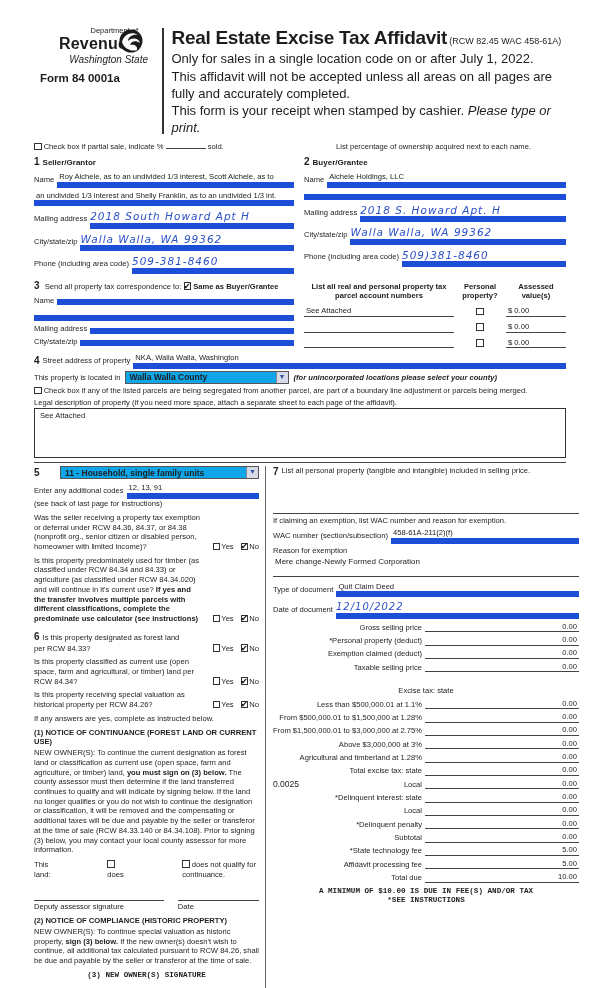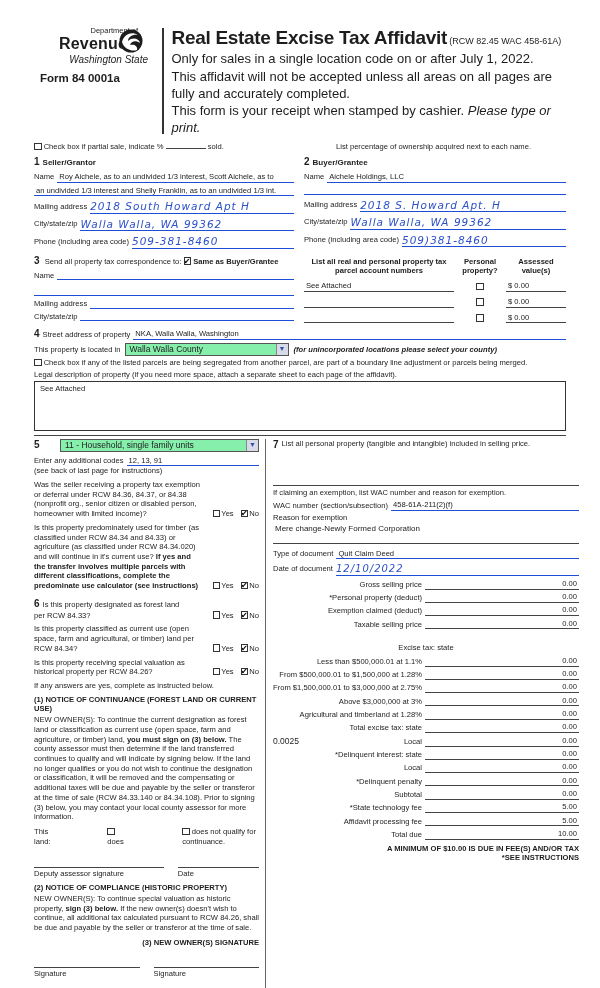--- a/index.html
+++ b/index.html
@@ -20,49 +20,49 @@
   .hdr-div{width:1.5px; background:#333; margin:2px 8px 2px 10px;}
   .hdr-right{flex:1;}
   .title{font-size:19px; font-weight:bold; letter-spacing:-.3px;}
   .rcw{font-size:9px;}
   .sub{font-size:13px; margin-top:1px;}
   
   .cb{display:inline-block; width:7.5px; height:7.5px; border:1px solid #333; vertical-align:-1px; position:relative; background:#fff;}
   .cb.checked::after{content:"✔"; position:absolute; left:-1px; top:-2.5px; font-size:8.5px; color:#111;}
   .row{display:flex; align-items:center; margin-top:3px;}
   .lbl{white-space:nowrap; padding-right:3px;}
-  .fill{flex:1; border-bottom:1px solid #1d4ed8; min-height:9px; position:relative;}
+  .fill{flex:1; border-bottom:6px solid #1d4ed8; min-height:9px; position:relative;}
   .typed{font-size:7.6px; color:#222; padding-left:2px; white-space:nowrap;}
   .hand{font-family:"DejaVu Sans", sans-serif; font-style:italic; color:#2b50c8; white-space:nowrap;}
   .hand.big{font-size:10.5px; letter-spacing:1px; position:relative; top:1px;}
   .secnum{font-size:10px; font-weight:bold; padding-right:3px;}
   .sectitle{font-size:8px; font-weight:bold;}
   .cols{display:flex;}
   .colL{width:260px;}
   .colR{flex:1; padding-left:10px;}
   .yn{white-space:nowrap; padding-left:4px;}
   .yn .cb{margin:0 1px 0 5px;}
-  .dropdown{display:inline-flex; align-items:center; border:1.2px solid #555; background:#86efac; height:13px; }
+  .dropdown{display:inline-flex; align-items:center; border:1.2px solid #555; background:#0ea5e9; height:13px;font-weight:bold; }
   .dd-text{padding:0 4px; font-size:8.5px; min-width:150px;}
   .dd-btn{width:12px; height:100%; background:#d7dbe8; border-left:1px solid #888; color:#3352a8; font-size:7px; display:flex; align-items:center; justify-content:center;}
   .legalbox{border:1.4px solid #333; height:50px; padding:2px 3px; margin-top:1px; font-size:7.6px;}
   
   .main2{display:flex; margin-top:4px; border-top:1.2px solid #444; padding-top:3px;}
   .m2L{width:266px; padding-right:6px; border-right:1px solid #666;}
   .m2R{flex:1; padding-left:7px;}
   .q{display:flex; align-items:flex-end; margin-top:4px;}
   .qtext{flex:1;}
   .boldrun{font-weight:bold;}
   .notice-title{font-weight:bold; margin-top:4px;}
   .para{margin-top:1px; text-align:left;}
   .siglines{display:flex; gap:14px; margin-top:12px;}
   .sigcol{flex:1;}
   .sigcol .line{border-bottom:1px solid #444; height:10px;}
   .under-label{margin-top:1px;}
-  .center-bold{font-weight:bold; text-align:right; margin-top:5px;}
+  .center-bold{font-weight:bold; text-align:center; margin-top:5px;font-family:Liberation Mono, monospace;}
   
   .mrow{display:flex; align-items:flex-end; margin-top:2.6px;}
   .mpre{width:60px; text-align:left; font-size:8.5px;}
   .mlabel{white-space:nowrap; margin-left:auto;}
   .mline{width:110px; border-bottom:1px solid #444; margin:0 0 0 3px; height:8px; flex-shrink:1;}
   .mval{width:44px; text-align:right; border-bottom:1px solid #444; padding-right:2px;}
   .mhead{text-align:center; margin-top:14px;}
   
   .ptable-h{display:flex; font-weight:bold; text-align:center; margin-top:2px;}
   .ptable-r{display:flex; align-items:flex-end; margin-top:5px;}

